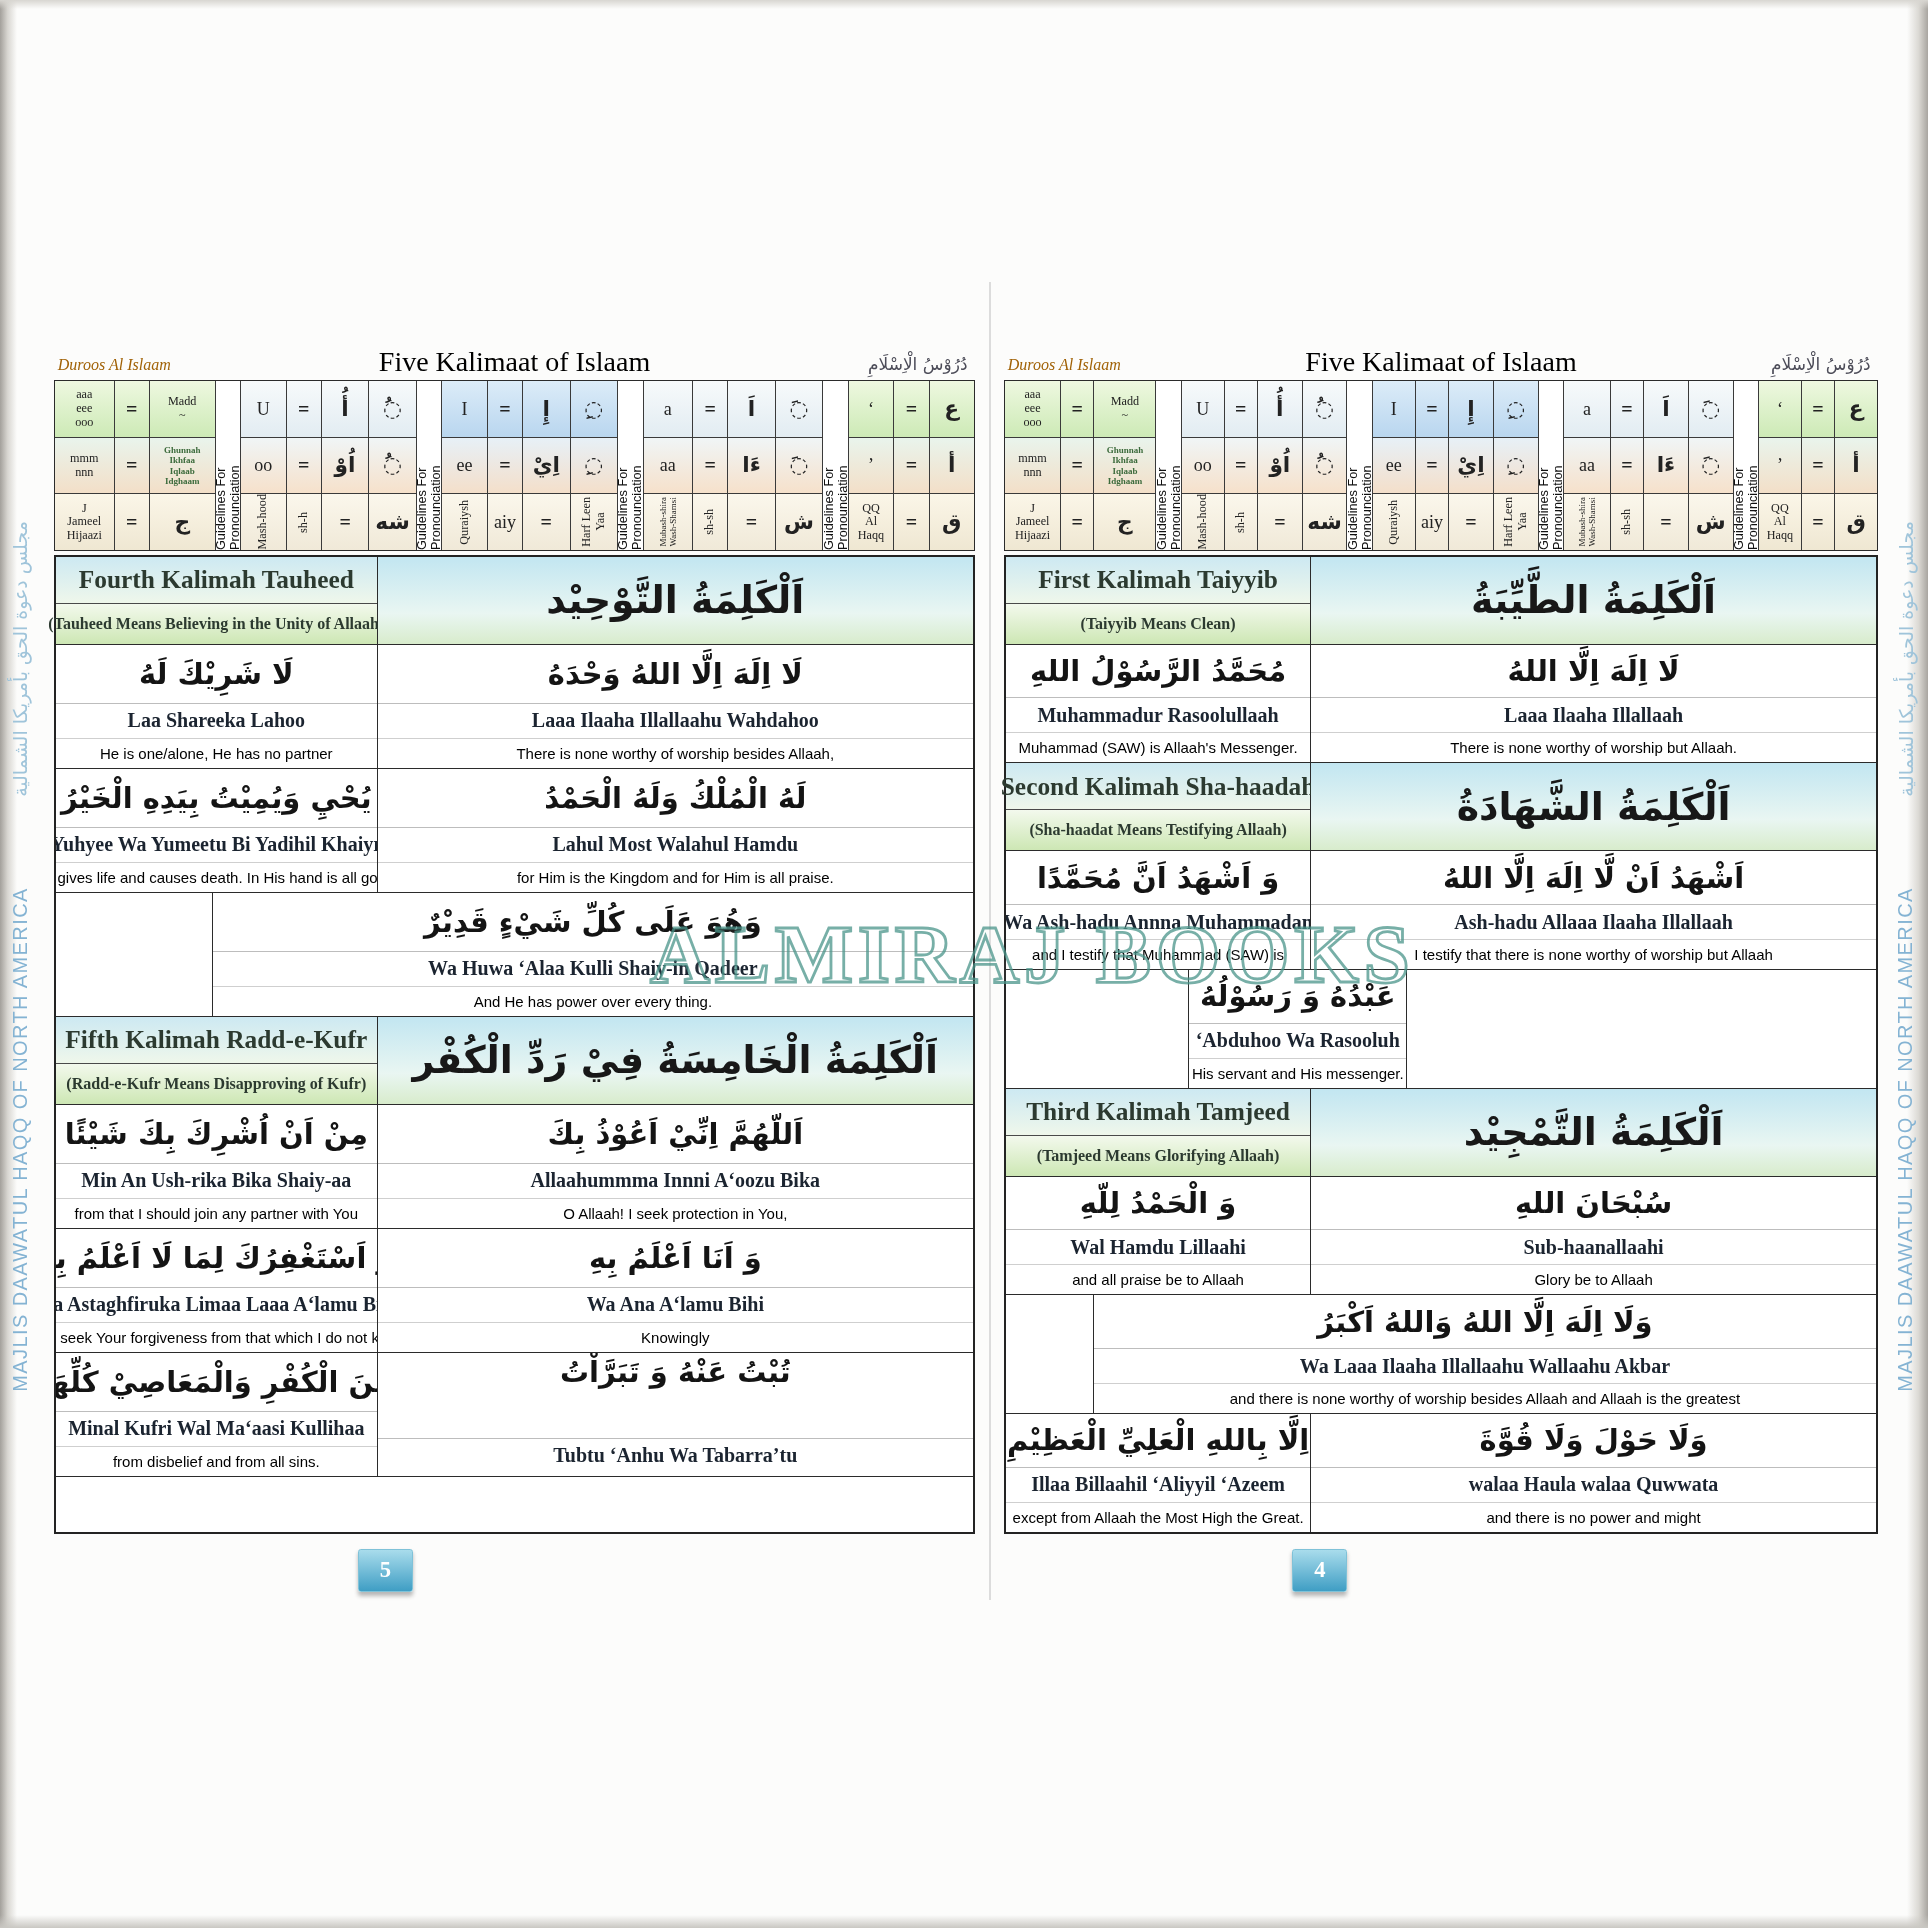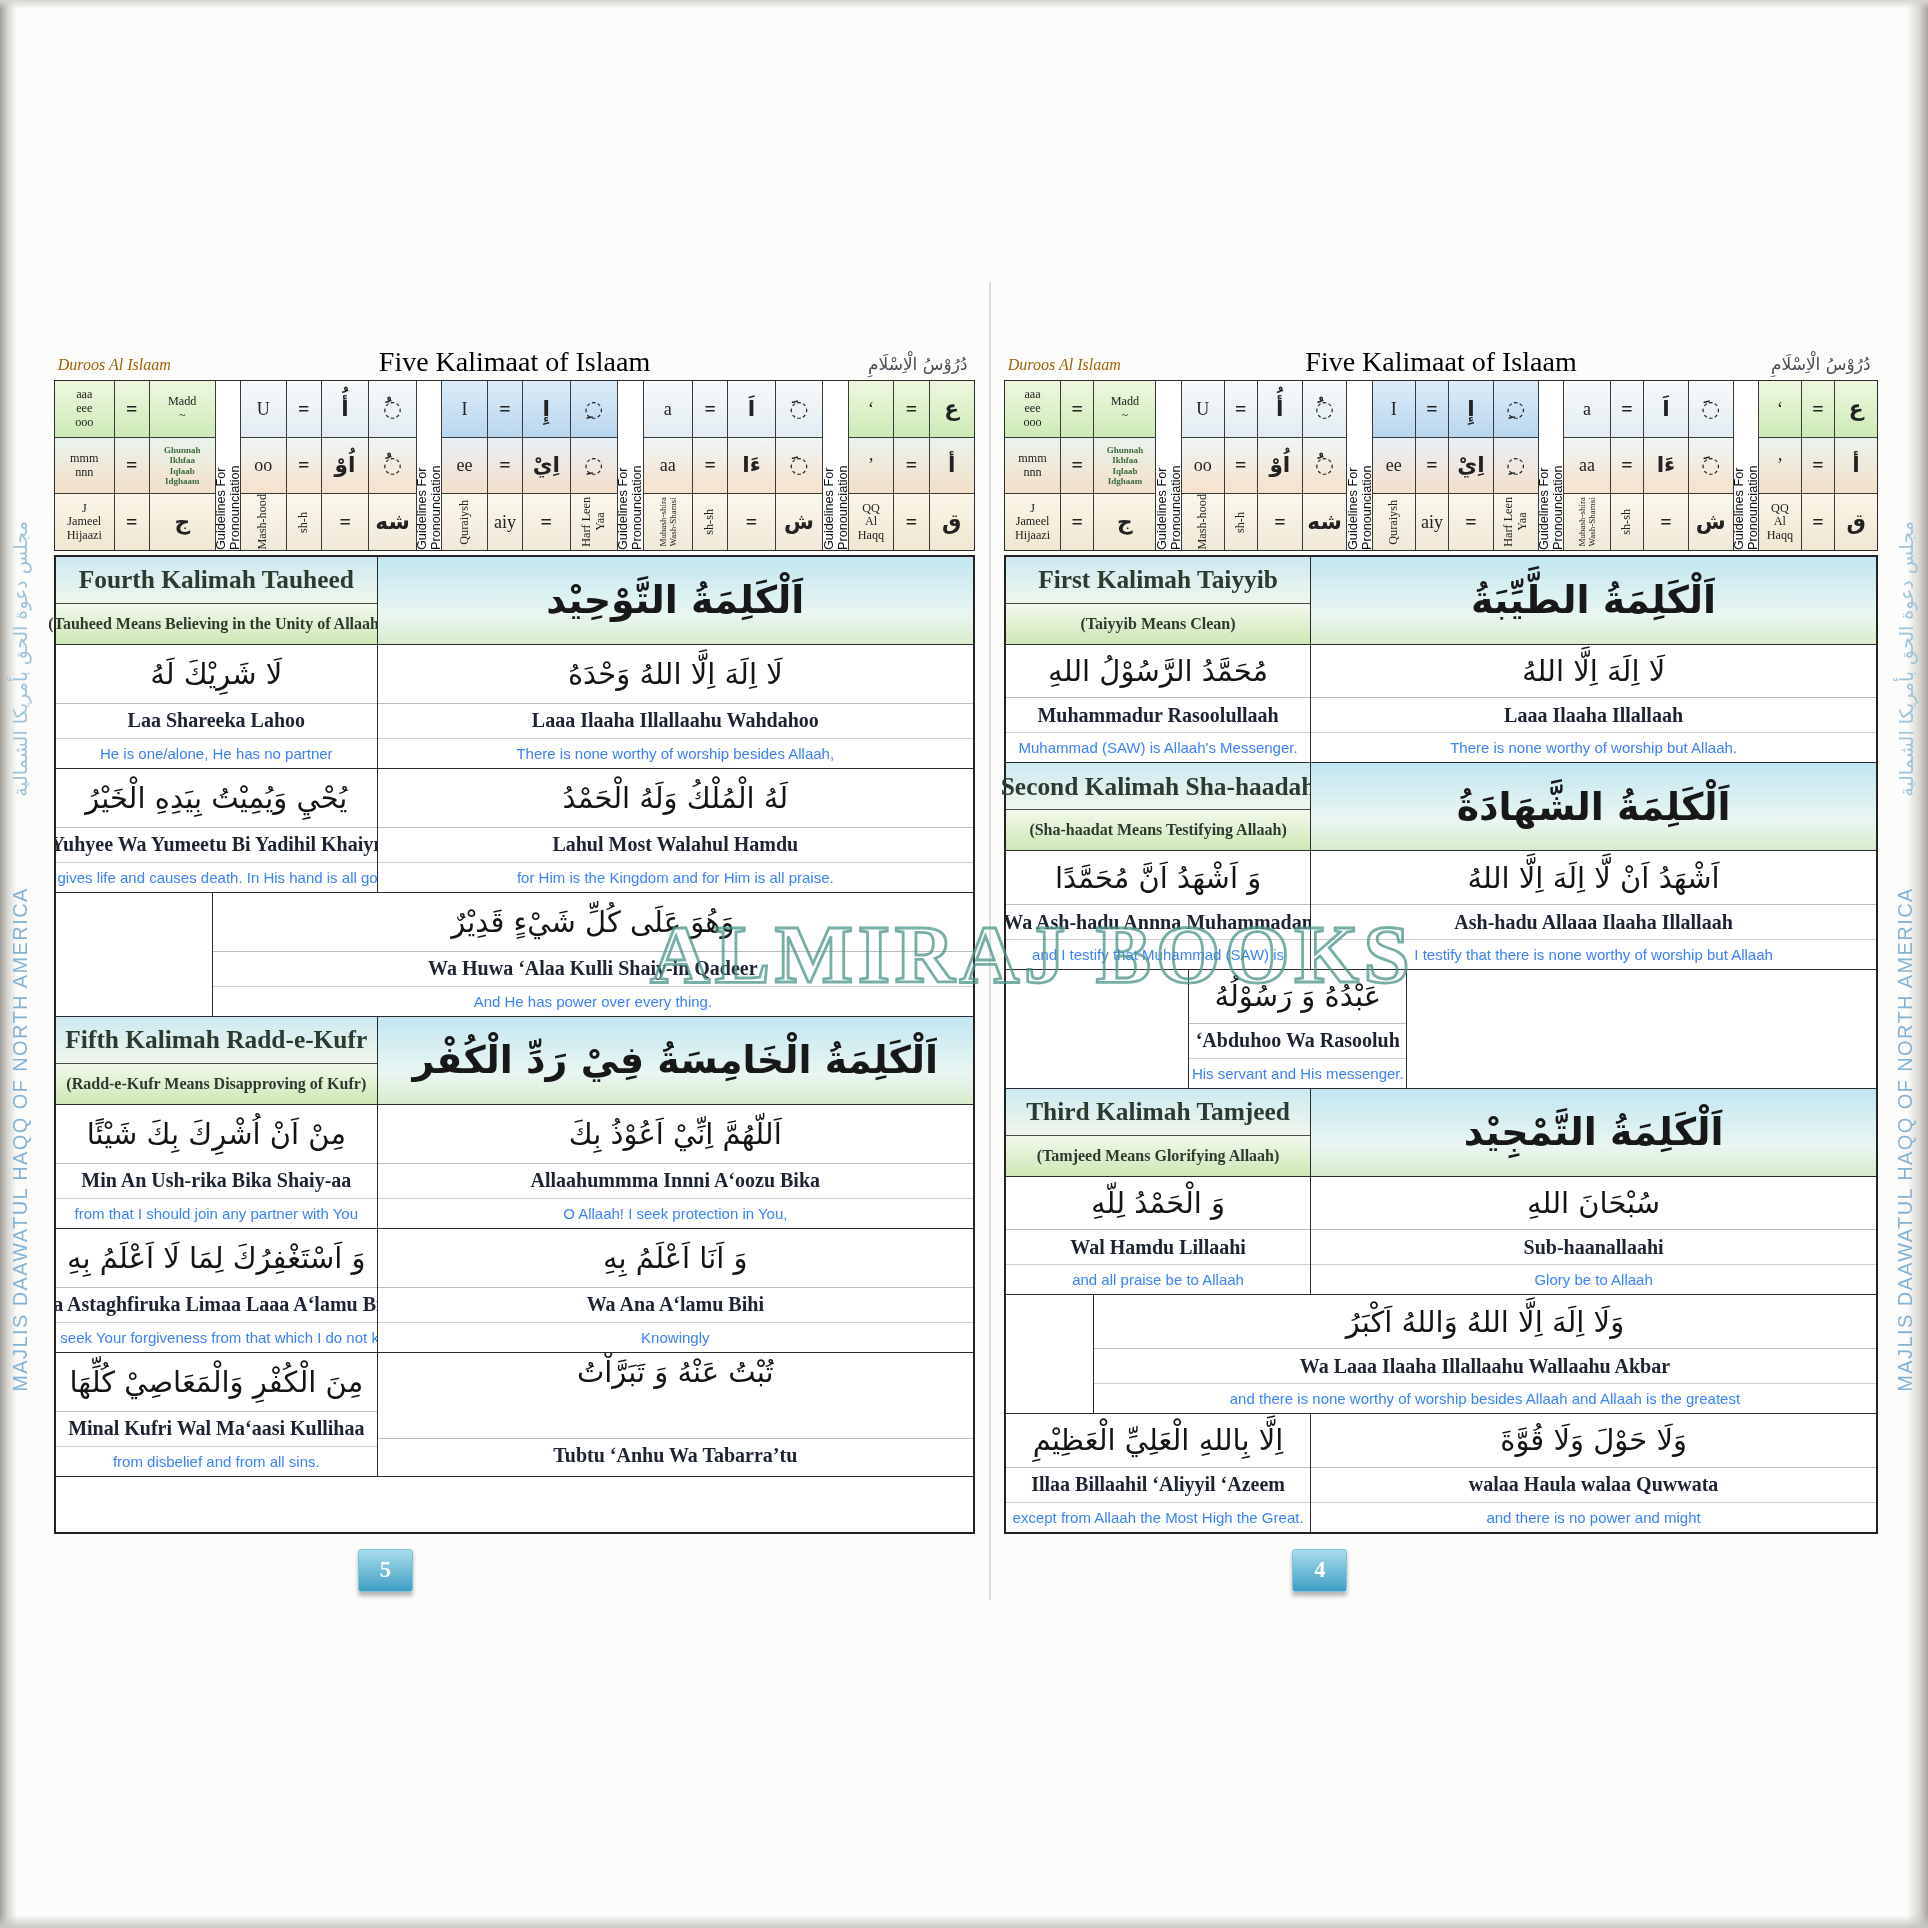--- a/index.html
+++ b/index.html
@@ -74,25 +74,25 @@
     color:#2c3a30;background:linear-gradient(180deg,#cde9f2,#eff7eb);border-bottom:1.4px solid #4a4a4a;white-space:nowrap;}
   .sec-sub{flex:1;display:flex;align-items:center;justify-content:center;font-weight:bold;font-size:16px;
     color:#2c3a30;background:linear-gradient(180deg,#f3f9ed,#cde7b4);white-space:nowrap;}
   .sec-head-ar{flex:65 65 0;display:flex;align-items:center;justify-content:center;font-family:"DejaVu Sans",sans-serif;
     font-weight:bold;font-size:38px;color:#181818;background:linear-gradient(180deg,#c2e6f1,#e9f6f2 65%,#d8eccc);min-width:0;}
   .k-row{display:flex;flex:1;border-bottom:1.9px solid #2b2b2b;min-height:0;}
   .content-table > :last-child{border-bottom:none;}
   .k-cell{display:flex;flex-direction:column;border-right:1.9px solid #2b2b2b;min-width:0;overflow:hidden;}
   .k-row .k-cell:last-child{border-right:none;}
   .k-ar{flex:1.8;display:flex;align-items:center;justify-content:center;font-family:"DejaVu Sans",sans-serif;
-    font-weight:normal;font-size:29px;color:#141414;padding:1.9px 9.4px;white-space:nowrap;}
+    font-weight:bold;font-size:29px;color:#141414;padding:1.9px 9.4px;white-space:nowrap;}
   .k-tr{flex:0 0 34px;display:flex;align-items:center;justify-content:center;font-weight:bold;font-size:20px;
     color:#1b2430;border-top:0.9px solid #bdbdbd;white-space:nowrap;}
   .k-en{flex:0 0 29px;display:flex;align-items:center;justify-content:center;font-family:"Liberation Sans",sans-serif;
-    font-size:15px;color:#3b82f6;border-top:0.9px solid #cfcfcf;white-space:nowrap;}
+    font-size:15px;color:#000000;border-top:0.9px solid #cfcfcf;white-space:nowrap;}
   .k-filler{flex:0 0 55px;}
 
   
   .page-badge{position:absolute;bottom:-58px;left:33%;width:53px;height:41px;border:1.9px solid #7fc2d8;border-radius:2.8px;
     background:linear-gradient(180deg,#a9dcec,#3f9ec4);box-shadow:0 3.8px 4.7px rgba(0,0,0,0.28);
     display:flex;align-items:center;justify-content:center;color:#fff;font-weight:bold;font-size:22.6px;}
 </style>
 </head>
 <body>
 

